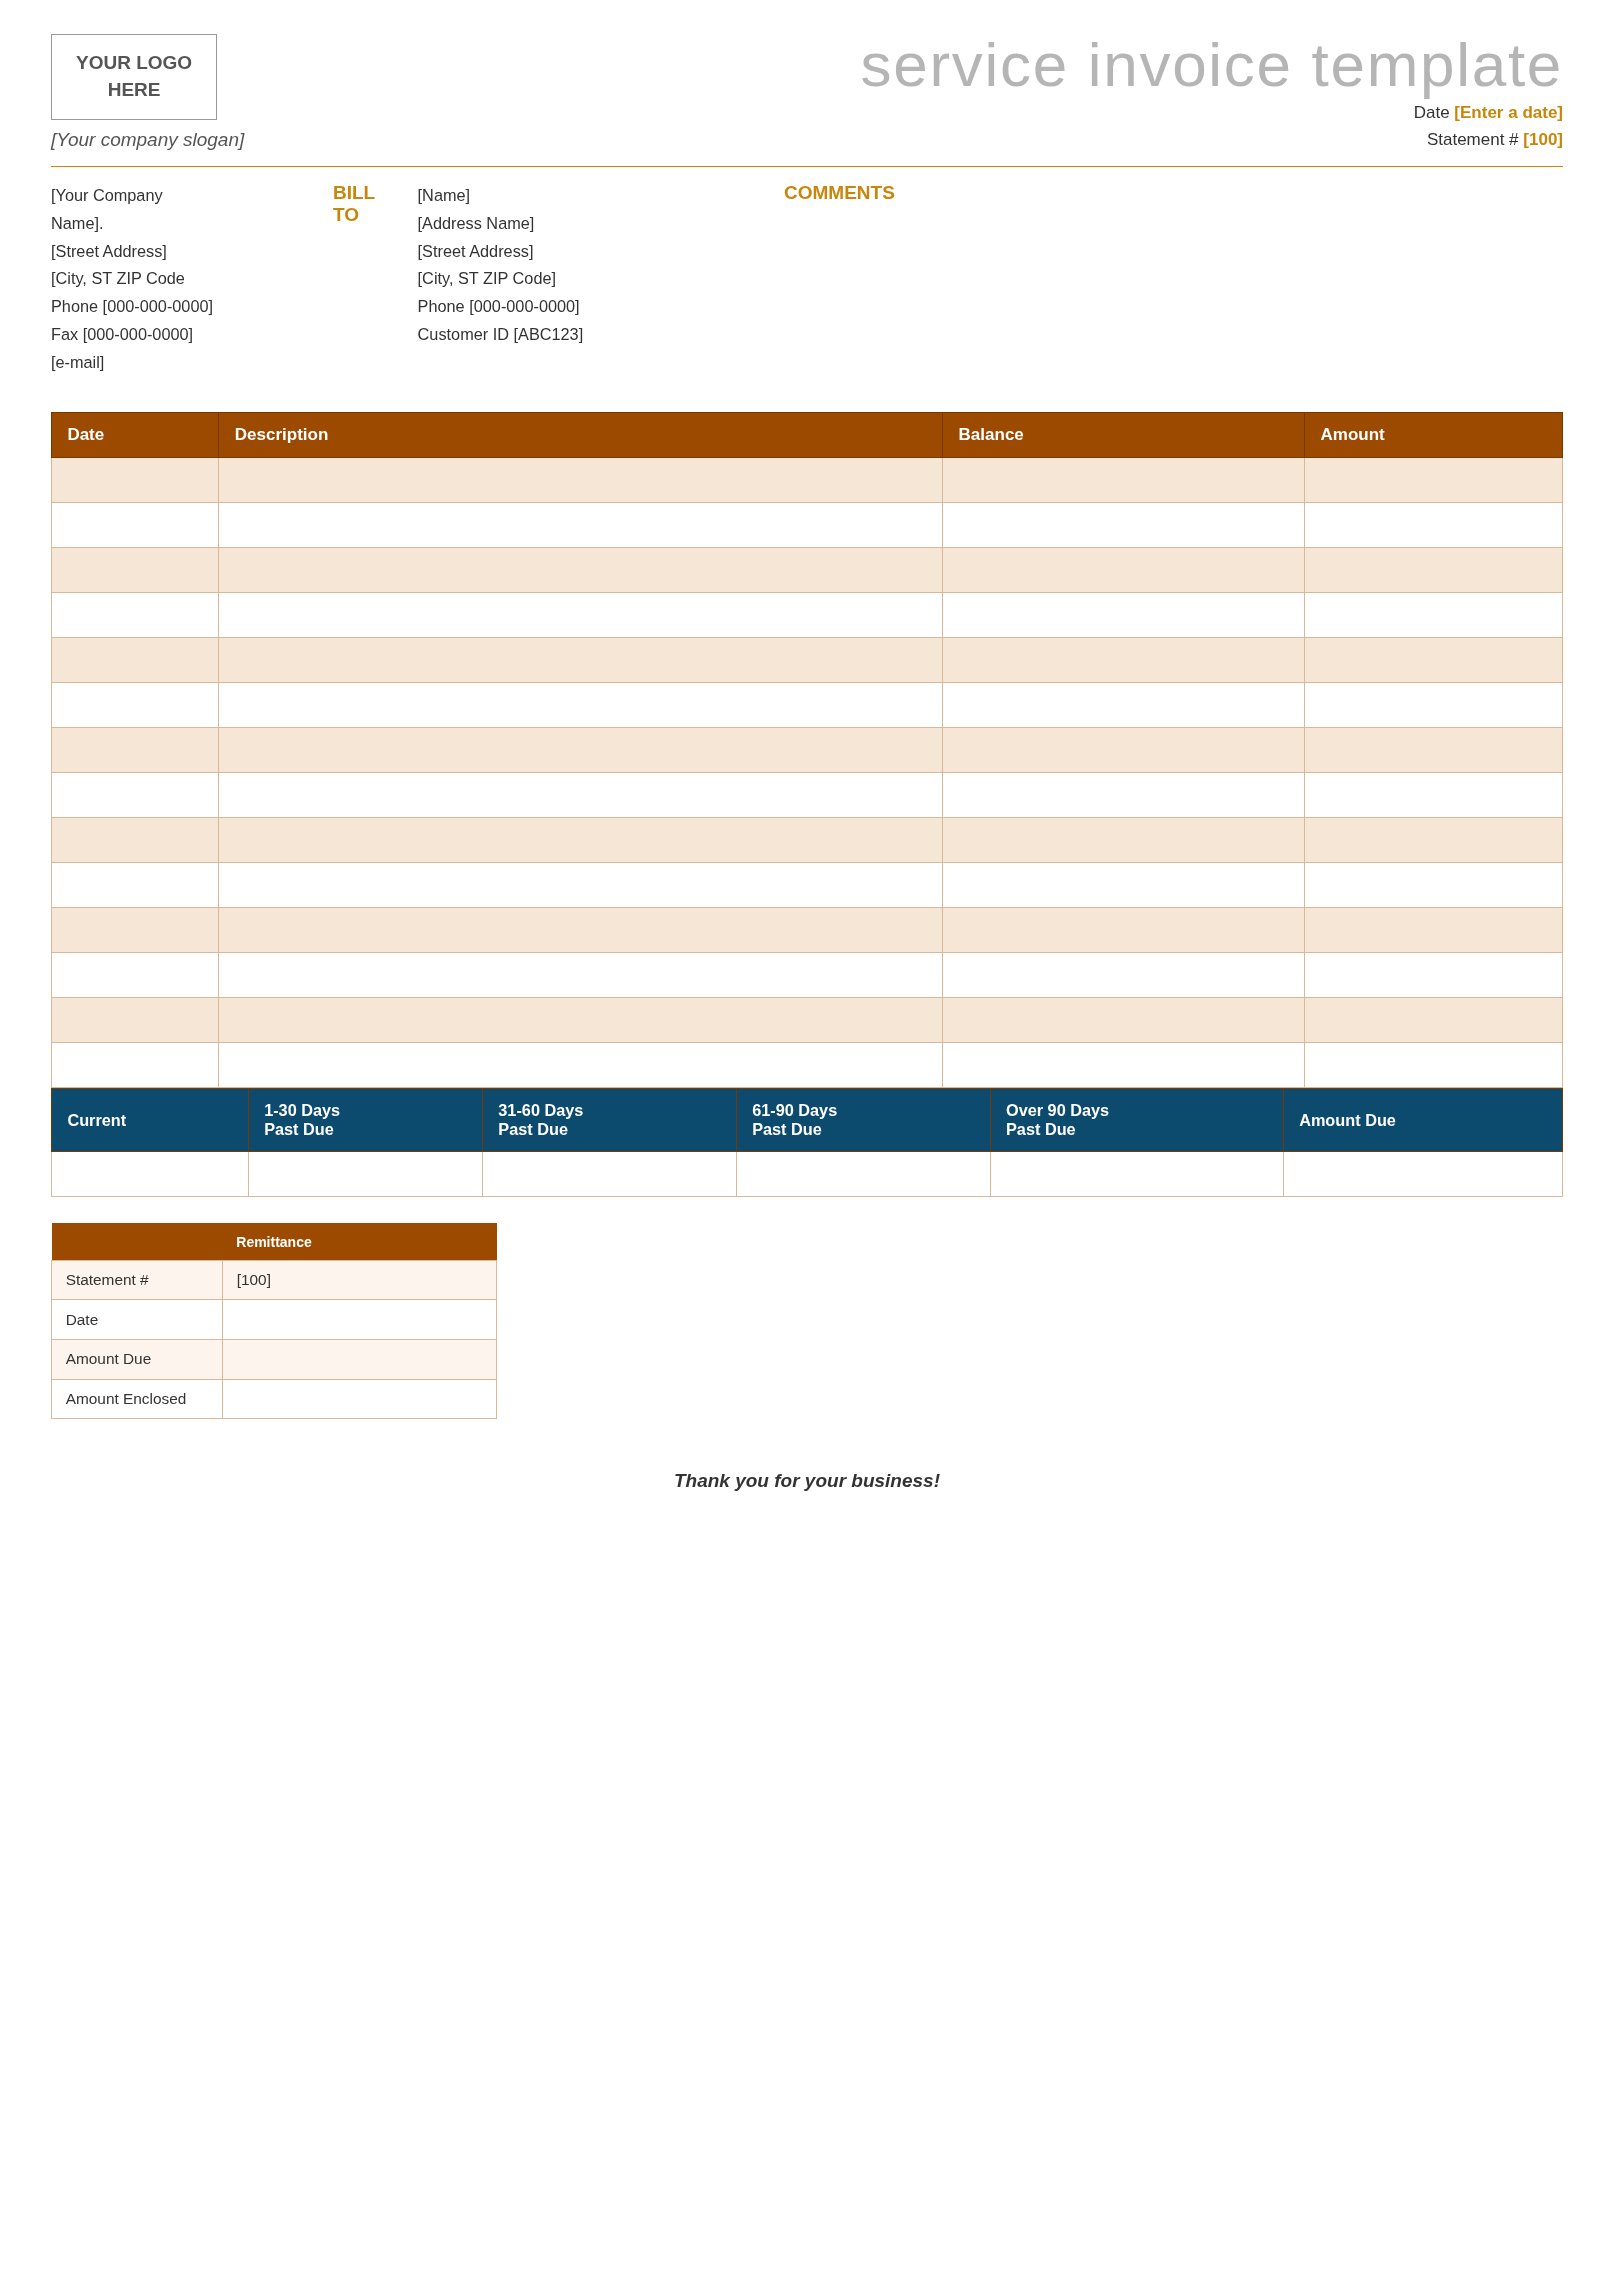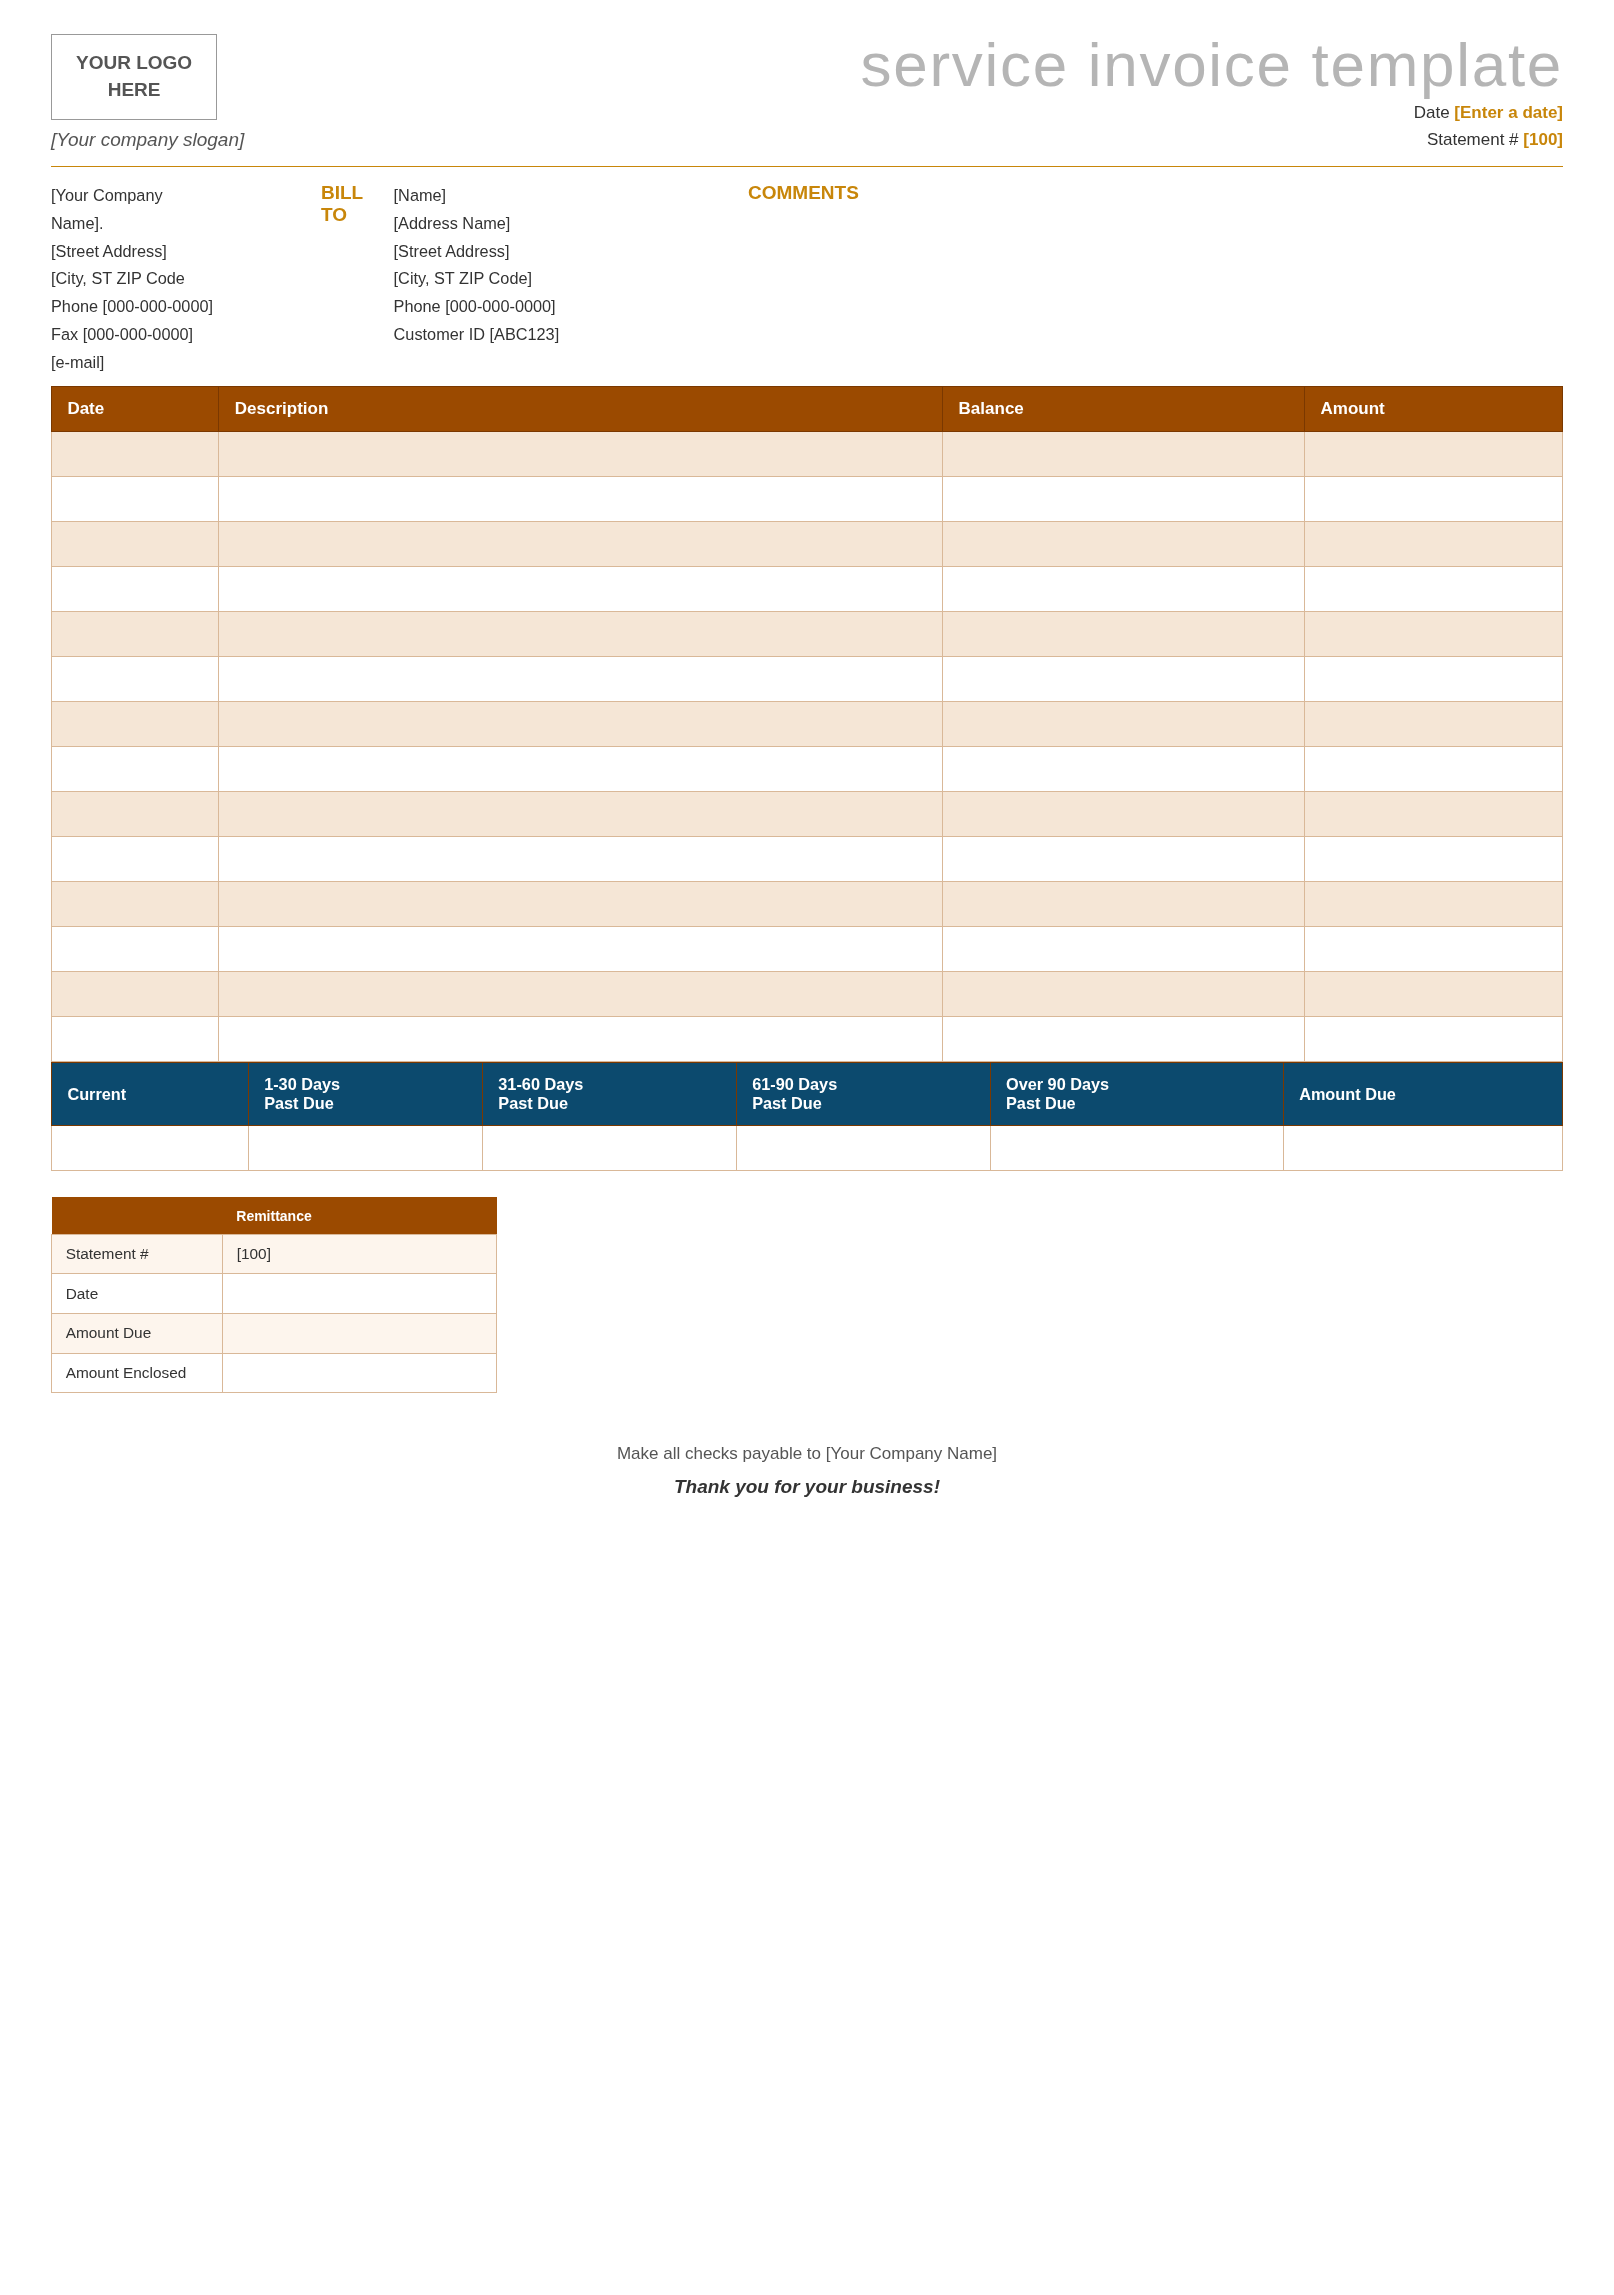--- a/index.html
+++ b/index.html
@@ -63,22 +63,22 @@
 
     .divider {
       border: none;
       border-top: 1.7px solid #c8860a;
       margin: 15.4px 0;
     }
 
     
     .info-section {
       display: flex;
-      gap: 4px;
-      margin-bottom: 10px;
+      gap: 16px;
+      margin-bottom: 36px;
     }
     .company-info {
       flex: 0 0 240px;
       font-size: 16.3px;
       line-height: 1.7;
       color: #333;
     }
     .bill-to-section {
       flex: 0 0 86px;
       padding-left: 26px;
@@ -413,16 +413,15 @@
         </tr>
         <tr>
           <td>Amount Enclosed</td>
           <td></td>
         </tr>
       </tbody>
   </table>
 </div>
 
 <div class="footer">
-  <div class="footer-checks">Make all checks payable to [Your Company Name]</div>
   <div class="footer-thanks">Thank you for your business!</div>
 </div>
 
 
 </body></html>

